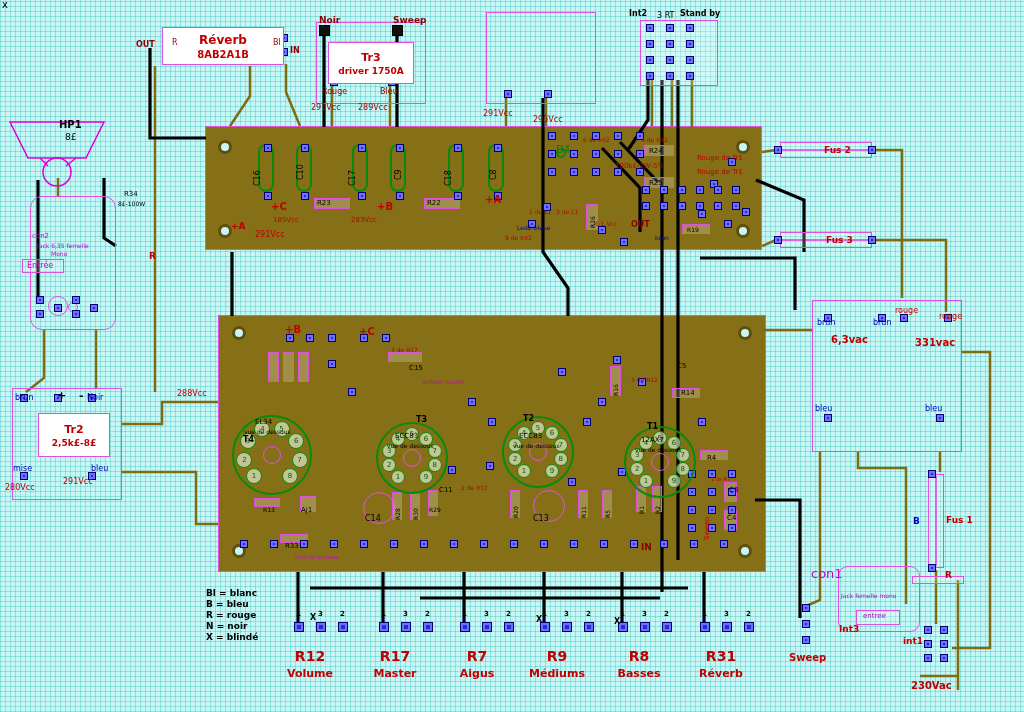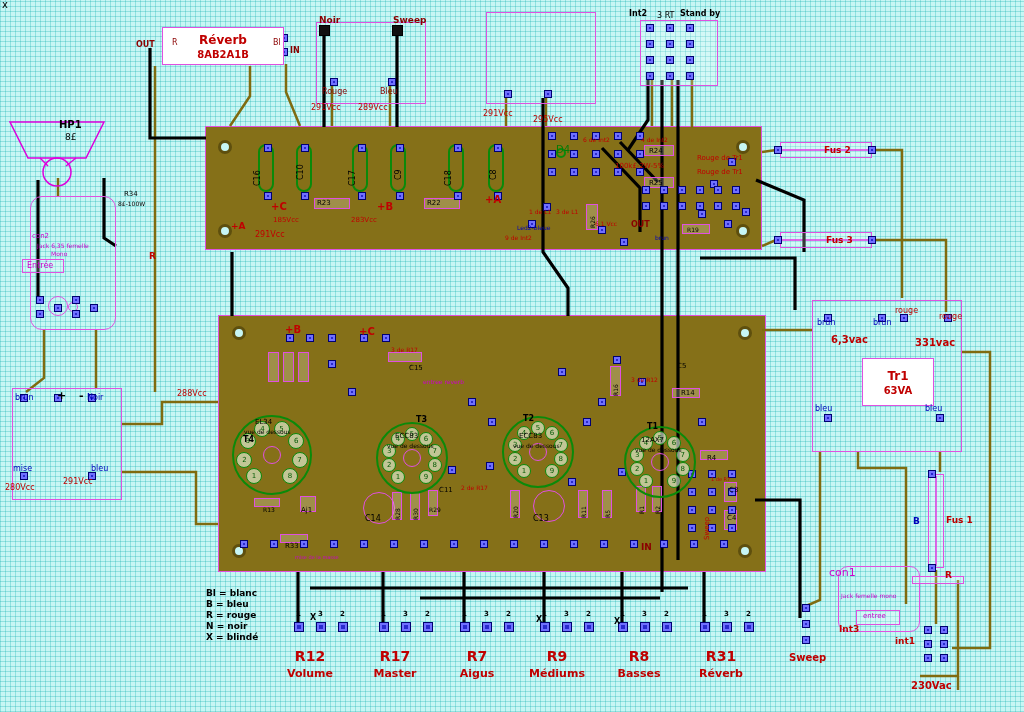--- a/index.html
+++ b/index.html
@@ -107,23 +107,27 @@
       <polyline points="755,500 800,500 800,618" class="tr-bk"></polyline>
       <polyline points="756,180 804,200 804,252" class="tr-bk"></polyline>
       <polygon points="10,122 104,122 86,158 28,158" class="tr-mg"></polygon>
       <circle cx="57" cy="172" r="14" class="tr-mg" fill="none"></circle>
     </svg>
 
   <div class="wbox" id="box-reverb">
     <div class="l1">Réverb</div>
     <div class="l2">8AB2A1B</div>
   </div>
-  <div class="wbox" id="box-tr1">
-    <div class="l1">Tr1</div>
-    <div class="l2">63VA</div>
+  <div class="wbox" id="box-tr3">
+    <div class="l1">Tr3</div>
+    <div class="l2">driver 1750A</div>
+  </div>
+  <div class="wbox" id="box-tr2">
+    <div class="l1">Tr2</div>
+    <div class="l2">2,5k£-8£</div>
   </div>
 
   <div id="legend">
     <div>Bl = blanc</div>
     <div>B = bleu</div>
     <div>R = rouge</div>
     <div>N = noir</div>
     <div>X = blindé</div>
   </div>
 
@@ -475,26 +479,26 @@
     <div class="lbl" style="left: 817px; top: 319px; color: rgb(0, 0, 187); font-size: 8px; font-weight: normal;">brun</div>
     <div class="lbl" style="left: 873px; top: 319px; color: rgb(0, 0, 187); font-size: 8px; font-weight: normal;">brun</div>
     <div class="lbl" style="left: 895px; top: 307px; color: rgb(192, 0, 0); font-size: 8px; font-weight: normal;">rouge</div>
     <div class="lbl" style="left: 939px; top: 313px; color: rgb(192, 0, 0); font-size: 8px; font-weight: normal;">rouge</div>
     <div class="lbl" style="left: 831px; top: 335px; color: rgb(192, 0, 0); font-size: 10px; font-weight: bold;">6,3vac</div>
     <div class="lbl" style="left: 915px; top: 338px; color: rgb(192, 0, 0); font-size: 10px; font-weight: bold;">331vac</div>
     <div class="lbl" style="left: 815px; top: 405px; color: rgb(0, 0, 187); font-size: 8px; font-weight: normal;">bleu</div>
     <div class="lbl" style="left: 925px; top: 405px; color: rgb(0, 0, 187); font-size: 8px; font-weight: normal;">bleu</div>
     <div class="lbl" style="left: 913px; top: 517px; color: rgb(0, 0, 187); font-size: 9px; font-weight: bold;">B</div>
     <div class="lbl" style="left: 945px; top: 571px; color: rgb(192, 0, 0); font-size: 9px; font-weight: bold;">R</div>
-    <div class="lbl" style="left: 829px; top: 567px; color: rgb(204, 0, 204); font-size: 11px; font-weight: normal;">con1</div>
+    <div class="lbl" style="left: 811px; top: 567px; color: rgb(204, 0, 204); font-size: 13px; font-weight: normal;">con1</div>
     <div class="lbl" style="left: 841px; top: 593px; color: rgb(204, 0, 204); font-size: 6px; font-weight: normal;">Jack femelle mono</div>
     <div class="lbl" style="left: 863px; top: 613px; color: rgb(204, 0, 204); font-size: 7px; font-weight: normal;">entree</div>
     <div class="lbl" style="left: 807px; top: 625px; color: rgb(192, 0, 0); font-size: 9px; font-weight: bold; margin-left: 32px;">Int3</div>
     <div class="lbl" style="left: 789px; top: 653px; color: rgb(192, 0, 0); font-size: 10px; font-weight: bold;">Sweep</div>
-    <div class="lbl" style="left: 895px; top: 637px; color: rgb(192, 0, 0); font-size: 9px; font-weight: bold;">int1</div>
+    <div class="lbl" style="left: 895px; top: 637px; color: rgb(192, 0, 0); font-size: 9px; font-weight: bold; padding-left: 8px;">int1</div>
     <div class="lbl" style="left: 911px; top: 681px; color: rgb(192, 0, 0); font-size: 10px; font-weight: bold;">230Vac</div>
     <div class="lbl" style="left: 285px; top: 325px; color: rgb(192, 0, 0); font-size: 10px; font-weight: bold;">+B</div>
     <div class="lbl" style="left: 359px; top: 327px; color: rgb(192, 0, 0); font-size: 10px; font-weight: bold;">+C</div>
     <div class="lbl" style="left: 391px; top: 347px; color: rgb(192, 0, 0); font-size: 6px; font-weight: normal;">3 de R17</div>
     <div class="lbl" style="left: 409px; top: 365px; color: rgb(0, 0, 0); font-size: 7px; font-weight: normal;">C15</div>
     <div class="lbl" style="left: 423px; top: 379px; color: rgb(204, 0, 204); font-size: 6px; font-weight: normal;">entree reverb</div>
     <div class="lbl vert" style="left: 613px; top: 396px; color: rgb(0, 0, 0); font-size: 6px; font-weight: normal;">R16</div>
     <div class="lbl" style="left: 631px; top: 377px; color: rgb(192, 0, 0); font-size: 6px; font-weight: normal;">3 de R12</div>
     <div class="lbl" style="left: 677px; top: 363px; color: rgb(0, 0, 0); font-size: 7px; font-weight: normal;">C5</div>
     <div class="lbl" style="left: 681px; top: 390px; color: rgb(0, 0, 0); font-size: 7px; font-weight: normal;">R14</div>

